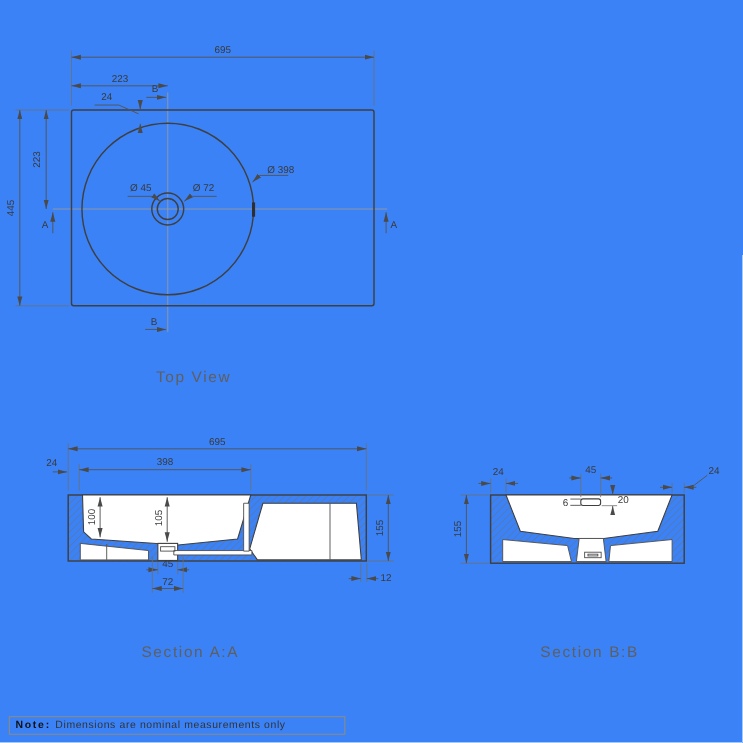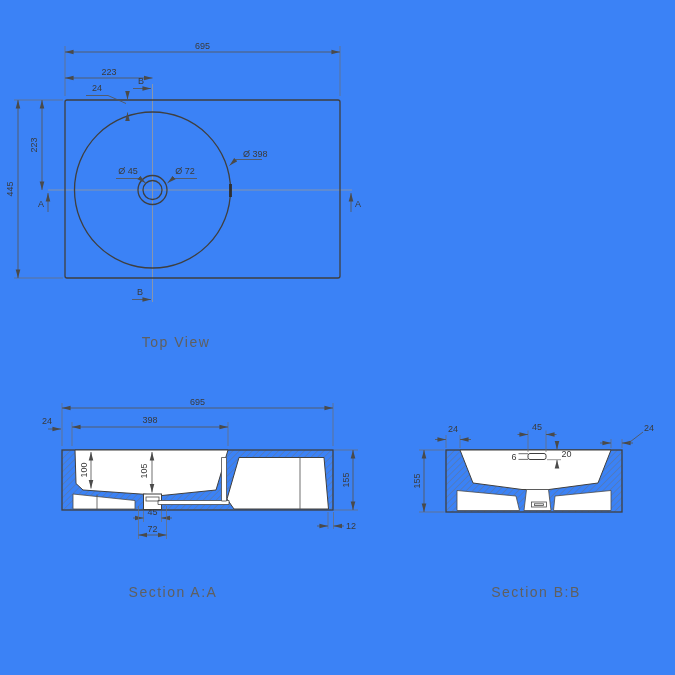--- a/index.html
+++ b/index.html
@@ -213,14 +213,18 @@
 
     <line class="ext" x1="444.5" y1="450" x2="419" y2="450"></line>
     <line class="ext" x1="444.5" y1="512" x2="419" y2="512"></line>
     <line class="dim" x1="424" y1="450" x2="424" y2="512" marker-start="url(#ar)" marker-end="url(#ar)"></line>
     <text class="d" transform="translate(419.5,481) rotate(-90)" text-anchor="middle">155</text>
 
     <text class="lbl" x="536" y="597" text-anchor="middle">Section B:B</text>
   </g>
 </svg>
 
+  <div class="note-box">
+    <span class="note-label">Note:</span>
+    <span class="note-text">Dimensions are nominal measurements only</span>
+  </div>
 
 </div>
 
 </body></html>

